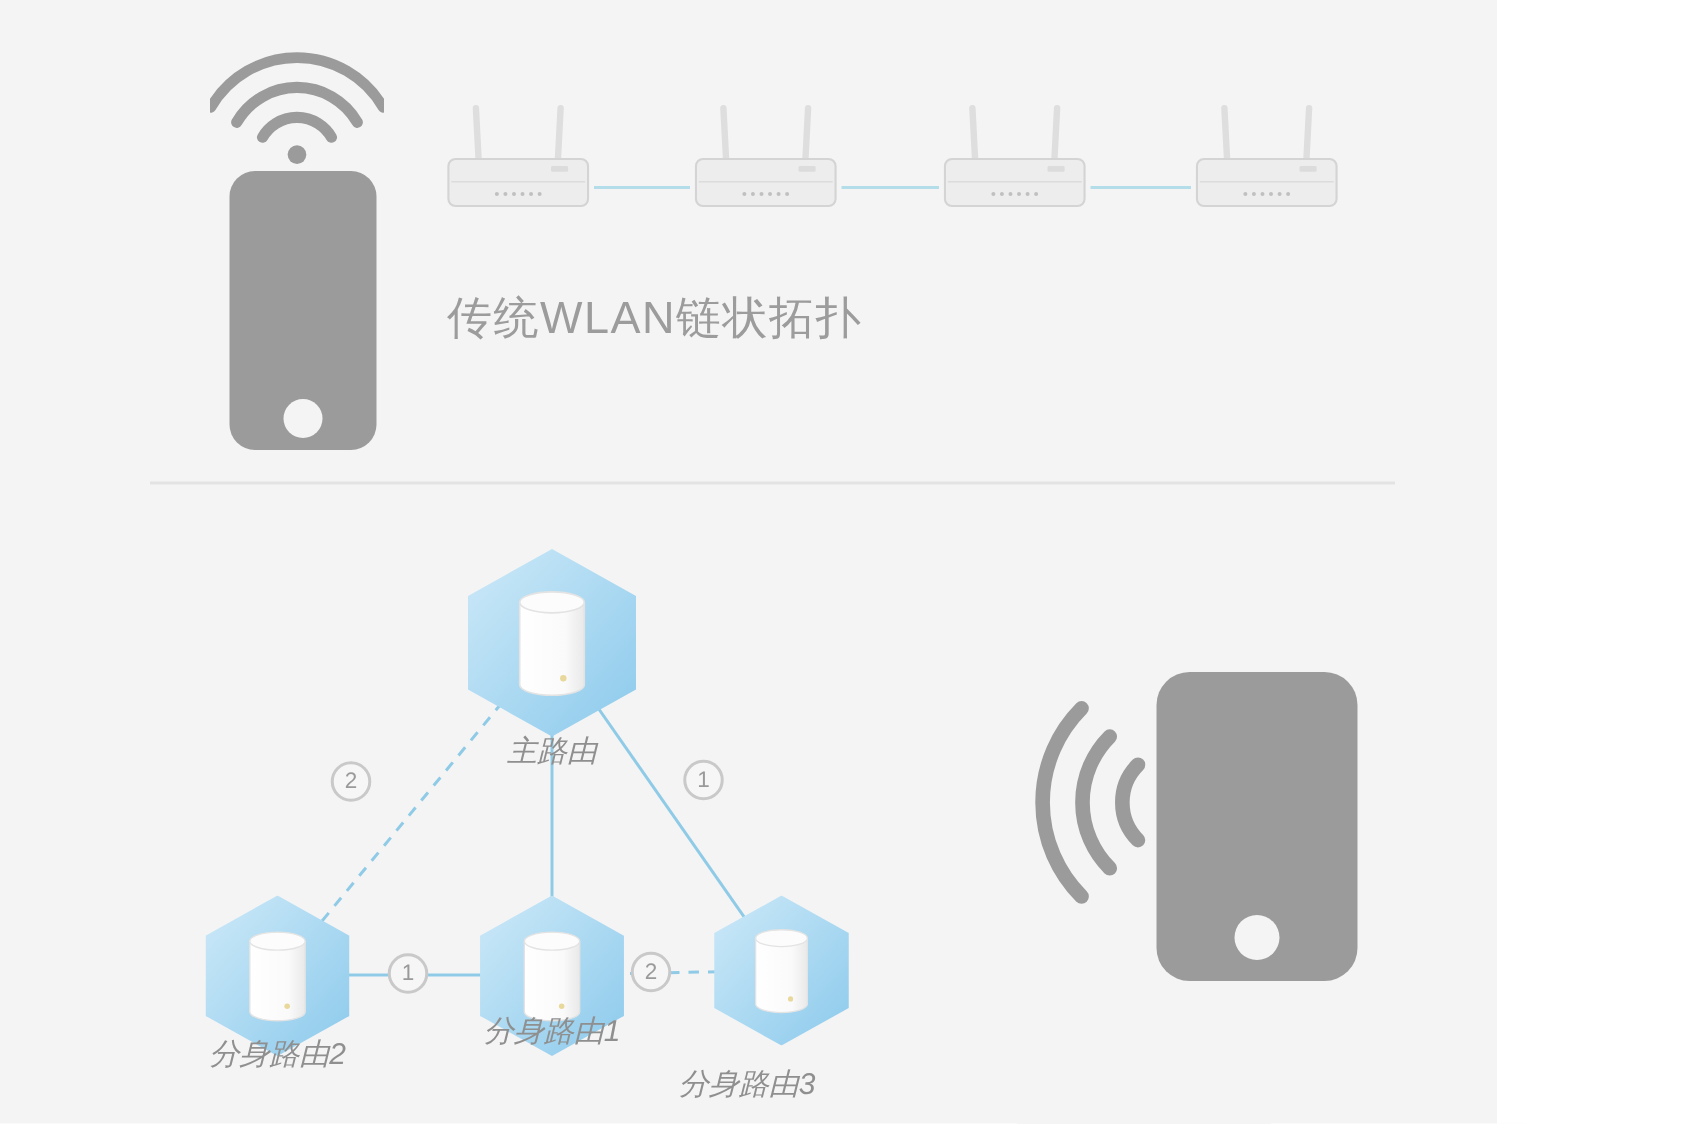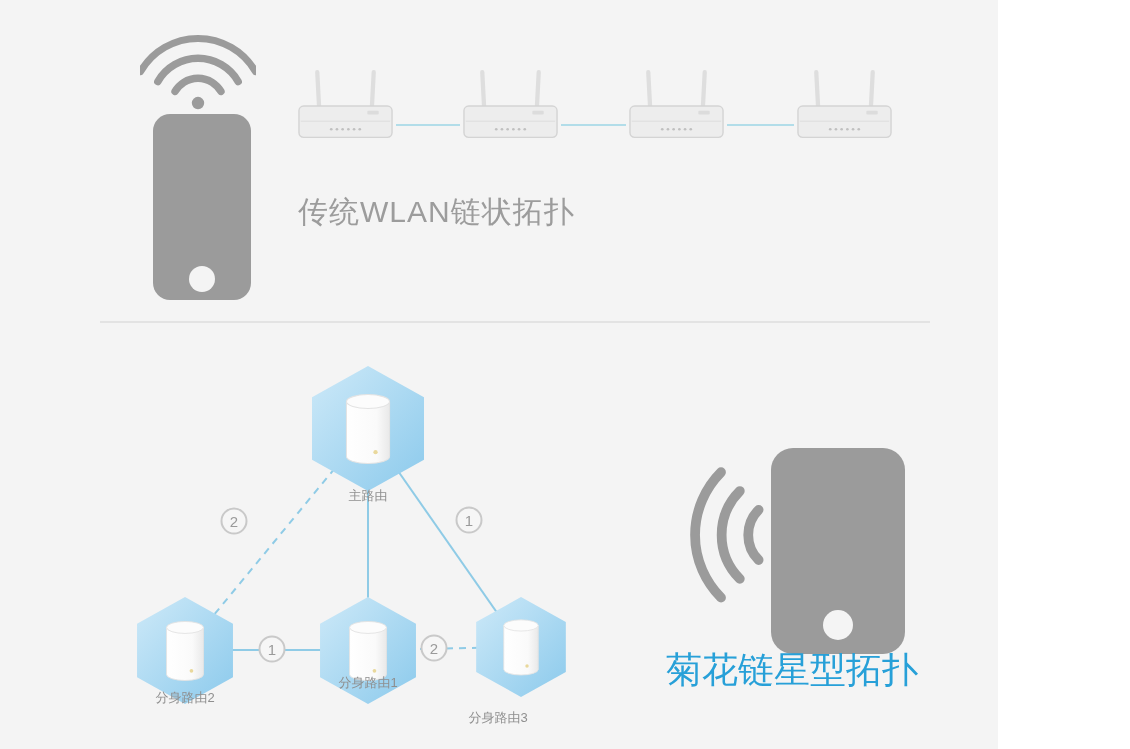--- a/index.html
+++ b/index.html
@@ -5,21 +5,21 @@
   * { margin:0; padding:0; box-sizing:border-box; }
   html,body { background:#ffffff; }
   body { font-family:"Liberation Sans","DejaVu Sans",sans-serif; }
   .canvas { position:relative; width:998px; height:749px; background:var(--c-bg,#f4f4f4); overflow:hidden; }
   .abs { position:absolute; }
   svg { display:block; }
   .chain-link { height:2px; background:var(--c-chain-link,#aadbe9); }
   .title { font-size:30px; color:var(--c-title-gray,#9c9c9c); letter-spacing:1px; white-space:nowrap; }
   .divider { height:2px; background:var(--c-divider,#e3e3e3); }
   .links-svg { pointer-events:none; }
-  .node-label { font-size:13px; color:var(--c-label-gray,#8f8f8f); white-space:nowrap; transform:translateX(-50%); }
+  .node-label { font-size:20px; color:var(--c-label-gray,#8f8f8f); white-space:nowrap; transform:translateX(-50%);font-style:italic; }
   .badge { width:27px; height:27px; border-radius:50%; background:#f6f6f6;
            border:2px solid var(--c-badge-border,#c9c9c9); color:var(--c-badge-text,#9a9a9a);
            font-size:15px; display:flex; align-items:center; justify-content:center;
            transform:translate(-50%,-50%); }
   .caption { color:var(--c-accent-blue,#27a0d8); font-size:36px; line-height:48px; white-space:nowrap; }
 </style>
 </head>
 <body>
 
 <svg width="0" height="0" style="position:absolute" aria-hidden="true">
@@ -190,17 +190,16 @@
         <path d="M 64.3 9.3 A 100 100 0 0 0 64.3 150.7"></path>
       </g>
     </svg>
 
     <svg class="abs" style="left:770px;top:447px" width="136" height="208" viewBox="0 0 136 208">
       <rect x="1" y="1" width="134" height="206" rx="22" fill="var(--c-icon-gray,#9b9b9b)"></rect>
       <circle cx="68" cy="178" r="15" fill="var(--c-bg,#f4f4f4)"></circle>
     </svg>
 
     <div class="abs caption" style="left:666px;top:646px">
-      <div>菊花链星型拓扑</div>
     </div>
   </div>
 
 </div>
 
 </body></html>

